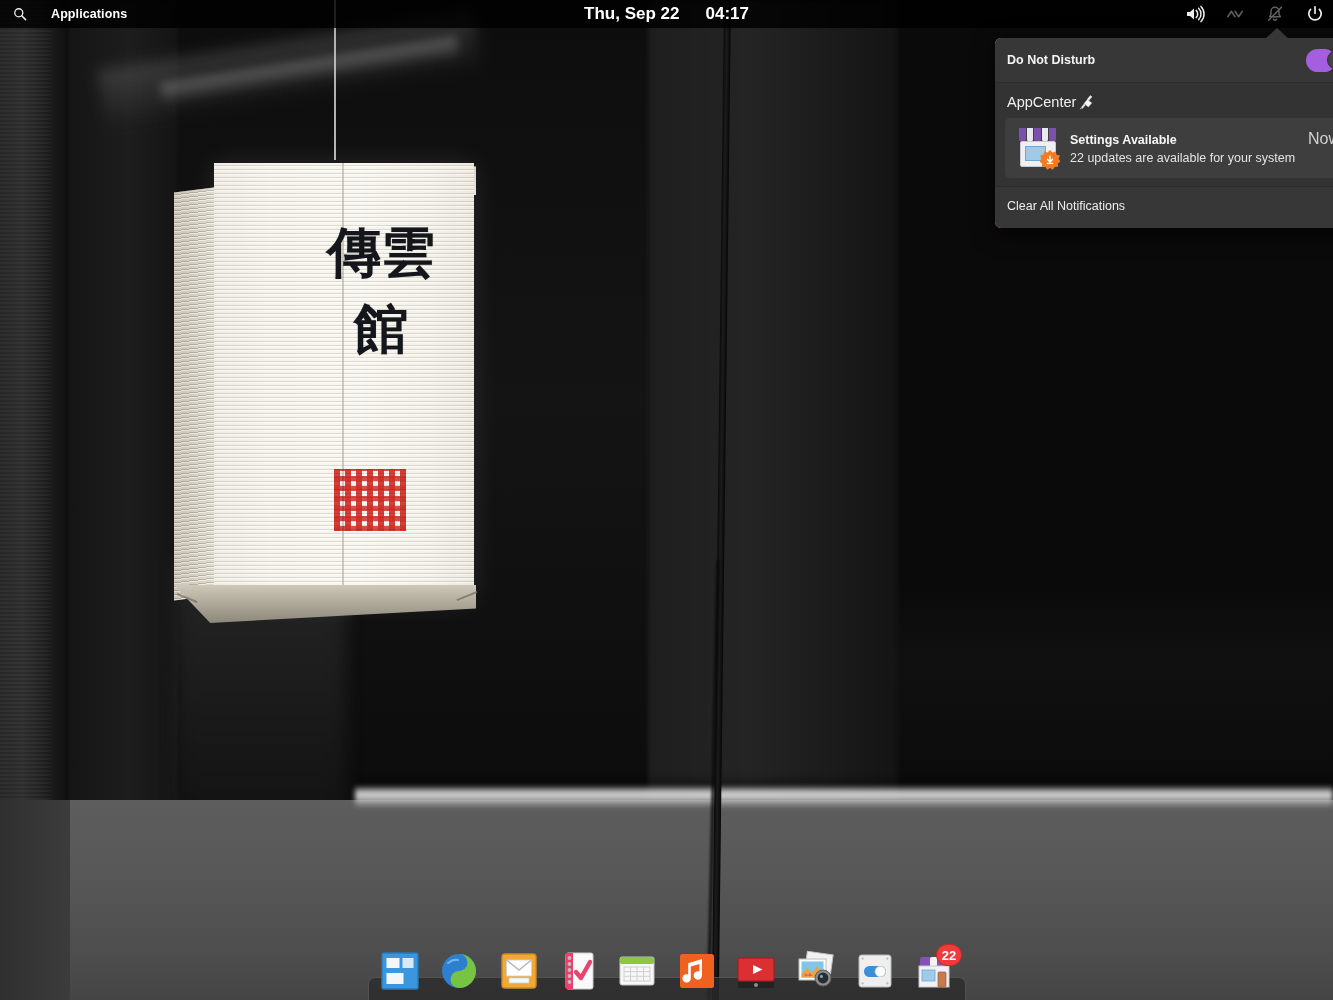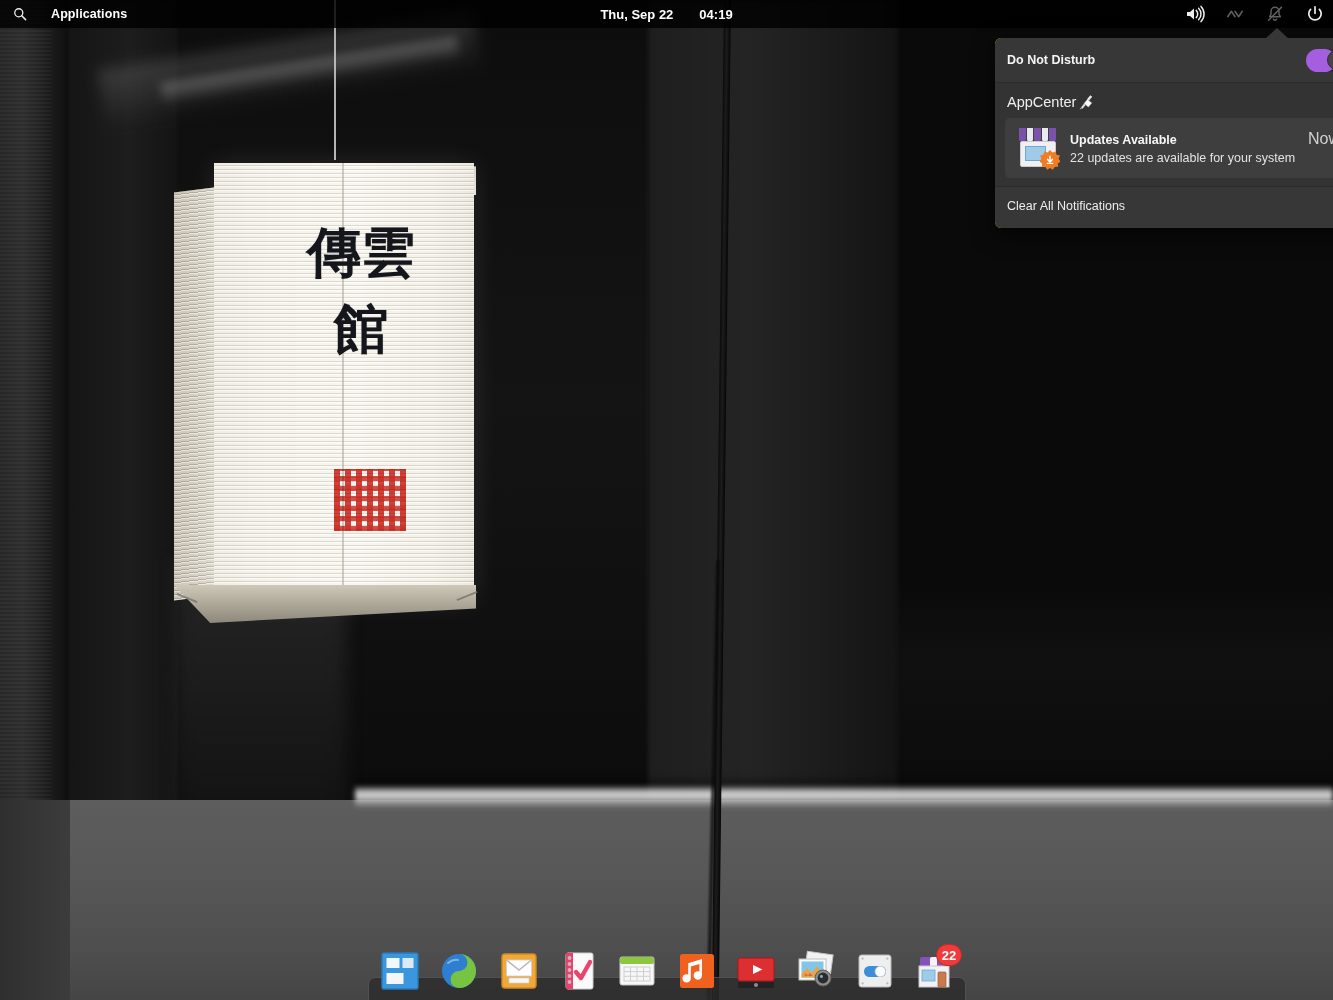--- a/index.html
+++ b/index.html
@@ -130,21 +130,21 @@
   .lan-bottom{
     position:absolute; left:4px; top:430px; width:302px; height:38px;
     background:linear-gradient(to bottom,#cec8b9,#8d8879);
     clip-path:polygon(0 0, 100% 0, 100% 62%, 12% 100%);
   }
   .lan-seam{
     position:absolute; left:172px; top:8px; width:2px; height:440px;
     background:rgba(170,165,152,.55);
   }
   .lan-text{
-    position:absolute; left:136px; top:60px; width:110px;
+    position:absolute; left:156px; top:60px; width:110px;
     text-align:center; color:#15161c;
     font-family:"DejaVu Sans", sans-serif;
     font-size:54px; line-height:76px; font-weight:600;
     letter-spacing:0; text-shadow:0 0 1px rgba(0,0,0,.35);
   }
   .lan-seal{
     position:absolute; left:164px; top:314px; width:72px; height:62px;
     color:#cf2118; font-family:"DejaVu Sans", sans-serif;
     font-size:15px; line-height:15px; font-weight:700;
     overflow:hidden; letter-spacing:-1px;
@@ -163,21 +163,21 @@
     display:flex; align-items:center; color:#fff;
     font-size:12.5px; z-index:40;
   }
   .panel-left{ display:flex; align-items:center; gap:21px; padding-left:10px; cursor:default; }
   .panel-left .lbl{ font-weight:bold; font-size:12.5px; letter-spacing:.1px; }
   .panel-center{
     position:absolute; left:0; right:0; top:0; height:28px;
     display:flex; align-items:center; justify-content:center; gap:26px;
     pointer-events:none;
   }
-  .panel-center span{ font-weight:bold; font-size:13px; pointer-events:auto; }
+  .panel-center span{ font-weight:bold; font-size:17px; pointer-events:auto; }
   .panel-right{
     position:absolute; right:8px; top:0; height:28px;
     display:flex; align-items:center; gap:20px;
   }
   .pi{ width:20px; height:20px; display:flex; align-items:center; justify-content:center; opacity:.93; cursor:default; }
   .pi.dim{ opacity:.45; }
 
   
   #popover{
     position:absolute; left:995px; top:38px; width:367px;
@@ -313,21 +313,21 @@
         <svg width="14" height="14" viewBox="0 0 16 16">
           <circle cx="6.6" cy="6.6" r="4.6" fill="none" stroke="#fff" stroke-width="1.5"></circle>
           <line x1="10" y1="10" x2="14.4" y2="14.4" stroke="#fff" stroke-width="1.7" stroke-linecap="round"></line>
         </svg>
       </span>
       <span class="lbl">Applications</span>
     </div>
 
     <div class="panel-center">
       <span>Thu, Sep 22</span>
-      <span>04:19</span>
+      <span>04:17</span>
     </div>
 
     <div class="panel-right">
 
       <span class="pi" title="Sound">
         <svg width="20" height="18" viewBox="0 0 20 18">
           <path d="M2 7h3l4-3.6v11.2L5 11H2z" fill="#fff"></path>
           <path d="M11.2 5.4a5 5 0 0 1 0 7.2" fill="none" stroke="#fff" stroke-width="1.5" stroke-linecap="round"></path>
           <path d="M13.6 3.3a8 8 0 0 1 0 11.4" fill="none" stroke="#fff" stroke-width="1.5" stroke-linecap="round"></path>
           <path d="M16 1.4a11 11 0 0 1 0 15.2" fill="none" stroke="#fff" stroke-width="1.5" stroke-linecap="round"></path>
@@ -397,21 +397,21 @@
             </span>
           <span class="ac-badge">
             <svg width="10" height="10" viewBox="0 0 10 10">
               <path d="M5 1.2 v5 M2.6 4.4 L5 6.9 L7.4 4.4" fill="none" stroke="#fff" stroke-width="1.5" stroke-linecap="round" stroke-linejoin="round"></path>
               <line x1="2.4" y1="8.4" x2="7.6" y2="8.4" stroke="#fff" stroke-width="1.4" stroke-linecap="round"></line>
             </svg>
           </span>
         </span>
         <span class="txt">
           <span class="r1">
-            <span class="ttl">Updates Available</span>
+            <span class="ttl">Settings Available</span>
             <span class="when">Now</span>
           </span>
           <span class="body">22 updates are available for your system</span>
         </span>
       </div>
     </div>
 
     <div class="pop-actions">
       <div>Clear All Notifications</div>
     </div>

